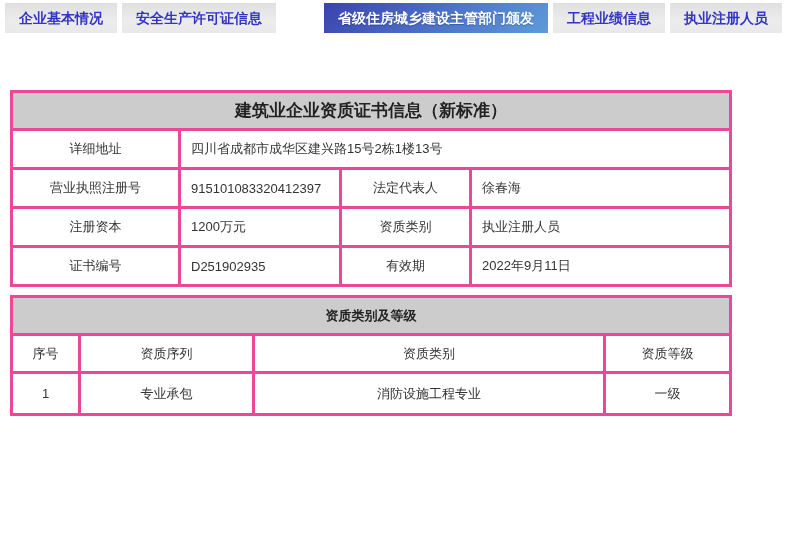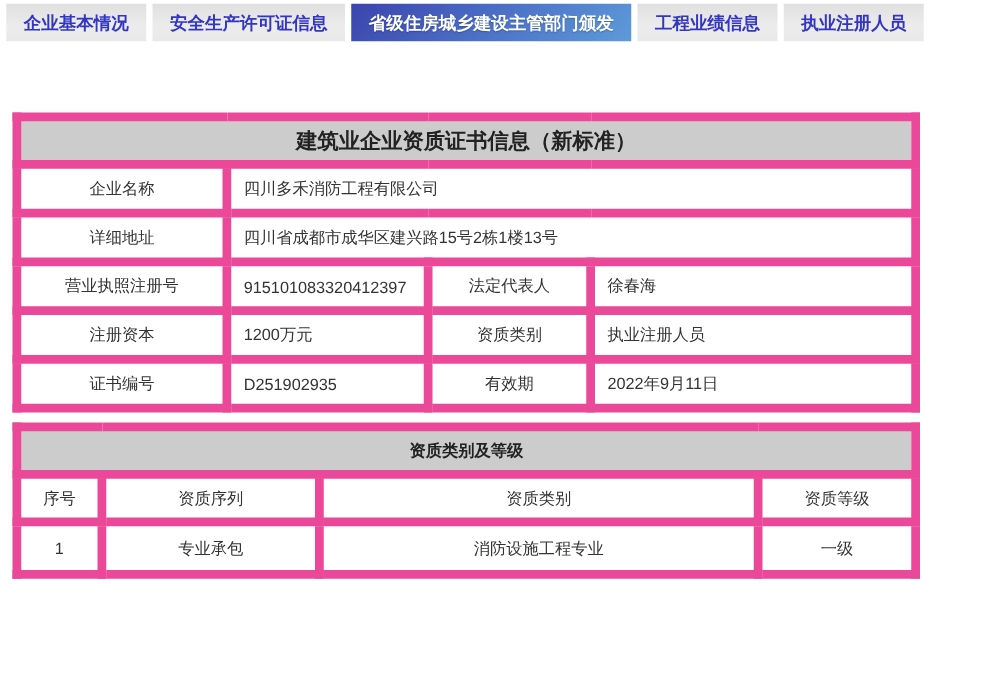--- a/index.html
+++ b/index.html
@@ -24,35 +24,36 @@
     height: 30px;
     padding: 0 14px;
     margin-right: 5px;
     white-space: nowrap;
     cursor: pointer;
   }
   .tab.active {
     background: linear-gradient(135deg, #3b43ae 0%, #4a6cc4 45%, #5d9bda 100%);
     color: #ffffff;
     text-shadow: 0 1px 1px rgba(0,0,0,0.25);
+    margin-left: 43px;
   }
   
   .content {
     margin: 57px 0 0 10px;
     width: 719px;
   }
   table {
     border-collapse: collapse;
     table-layout: fixed;
     width: 719px;
     font-size: 13px;
     color: #333333;
   }
   td, th {
-    border: 7px solid #ec4899;
+    border: 3px solid #ec4899;
     vertical-align: middle;
     padding: 0;
     overflow: hidden;
   }
   .cert-title {
     background: #cccccc;
     height: 38px;
     text-align: center;
     font-family: "Liberation Serif", "DejaVu Serif", serif;
     font-weight: bold;
@@ -100,24 +101,20 @@
       <col style="width:168px">
         <col style="width:161px">
         <col style="width:130px">
         <col style="width:260px">
     </colgroup>
     <tbody>
         <tr>
       <th class="cert-title" colspan="4">建筑业企业资质证书信息（新标准）</th>
     </tr>
     <tr class="cert-row">
-      <td class="lbl">企业名称</td>
-      <td class="val" colspan="3">四川多禾消防工程有限公司</td>
-    </tr>
-    <tr class="cert-row">
       <td class="lbl">详细地址</td>
       <td class="val" colspan="3">四川省成都市成华区建兴路15号2栋1楼13号</td>
     </tr>
     <tr class="cert-row">
       <td class="lbl">营业执照注册号</td>
       <td class="val">915101083320412397</td>
       <td class="lbl">法定代表人</td>
       <td class="val">徐春海</td>
     </tr>
     <tr class="cert-row">

